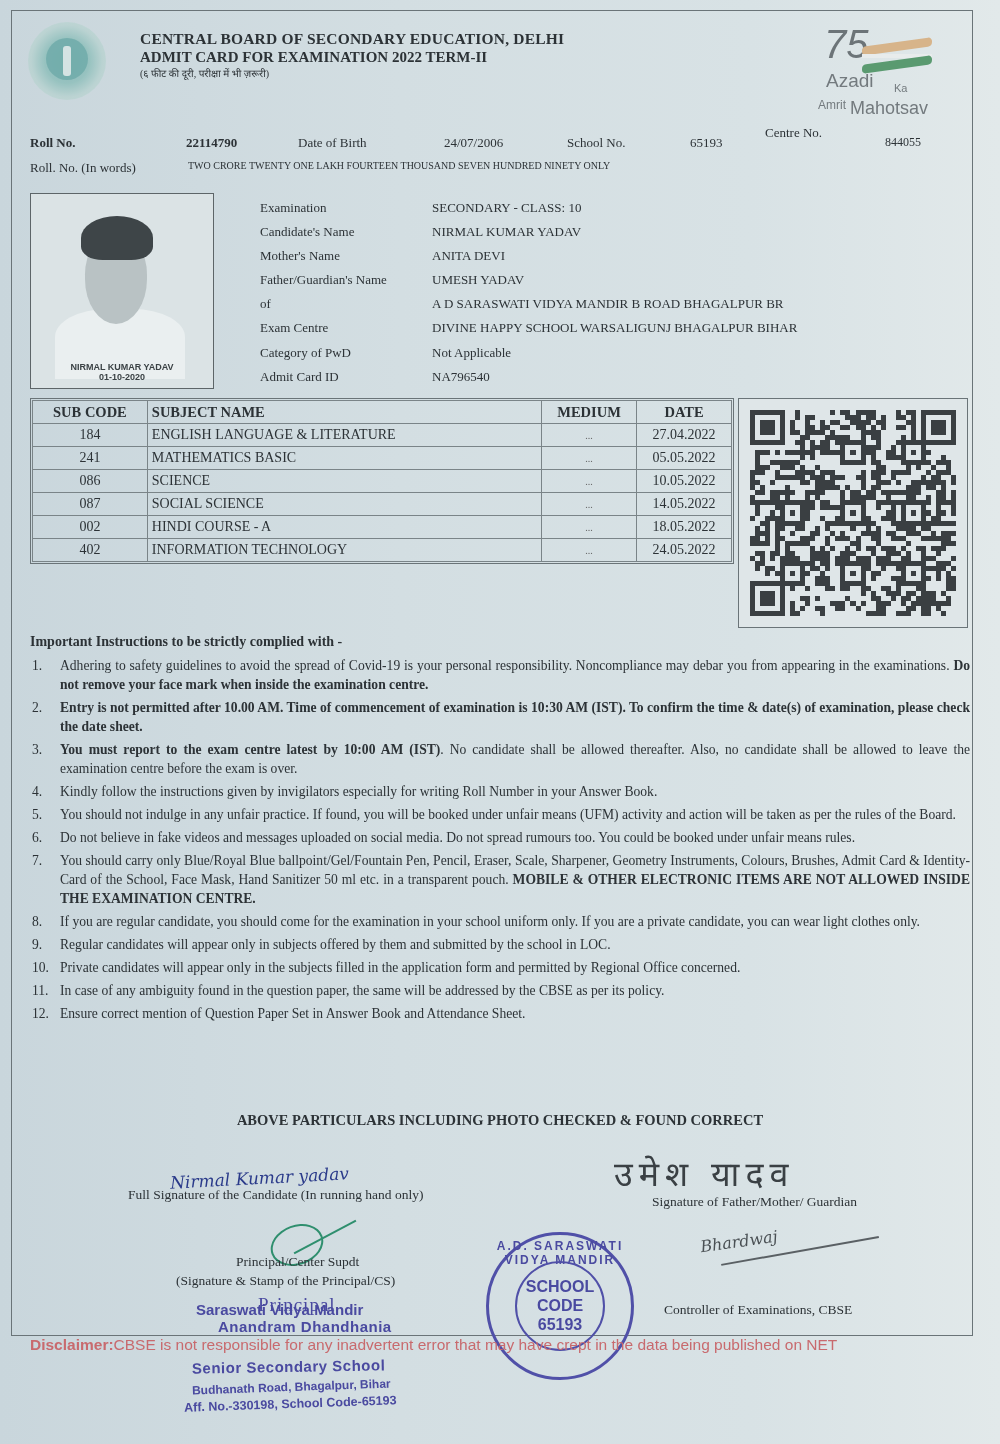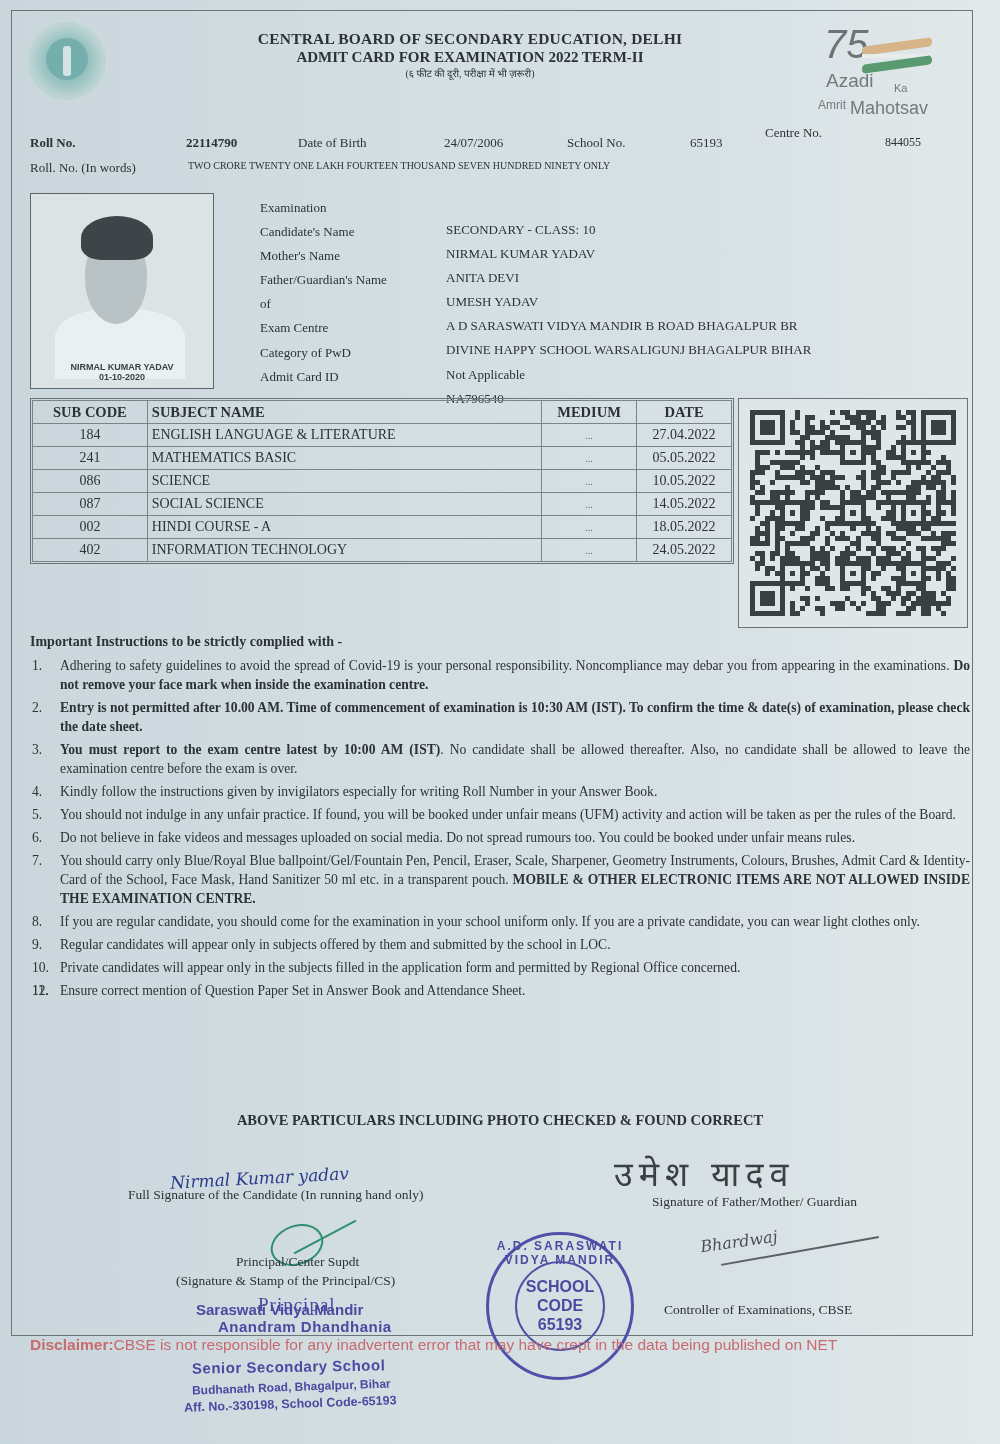--- a/index.html
+++ b/index.html
@@ -12,21 +12,21 @@
   }
   .frame {
     position:absolute; left:11px; top:10px; width:962px; height:1326px;
     border:1.5px solid #6a7478; box-sizing:border-box;
   }
   
   .logo-left { position:absolute; left:28px; top:22px; width:78px; height:78px; border-radius:50%;
     background: radial-gradient(circle,#7fb5b1 0%,#8ebfbb 40%,#b9d3d1 65%,#c6d9d9 100%); opacity:.85; }
   .logo-left .inner { position:absolute; left:18px; top:16px; width:42px; height:42px; border-radius:50%; background:#5ea3a0; opacity:.8;}
   .logo-left .torch { position:absolute; left:35px; top:24px; width:8px; height:30px; background:#d7e6e5; border-radius:3px;}
-  .header-text { position:absolute; left:140px; top:30px; width:660px; text-align:center; }
+  .header-text { position:absolute; left:140px; top:30px; width:660px; }
   .h1 { font-weight:bold; font-size:15.5px; letter-spacing:.2px; line-height:18px; }
   .h2 { font-weight:bold; font-size:15px; line-height:18px; }
   .h3 { font-size:10px; line-height:16px; }
   .h4 { font-size:14px; line-height:20px; margin-top:2px; letter-spacing:.3px; }
   .akam { position:absolute; left:822px; top:22px; width:140px; height:100px; }
   .akam .seventy { position:absolute; left:2px; top:0; font-family:"Liberation Sans",sans-serif; font-size:40px; color:#6c7478; font-style:italic; }
   .akam .flag1 { position:absolute; left:40px; top:20px; width:70px; height:9px; background:#d7b48a; transform:skewY(-8deg); border-radius:4px;}
   .akam .flag2 { position:absolute; left:40px; top:32px; width:70px; height:4px; background:#e8ecec; }
   .akam .flag3 { position:absolute; left:40px; top:38px; width:70px; height:9px; background:#5a9a70; transform:skewY(-8deg); border-radius:4px;}
   .akam .t1 { position:absolute; left:4px; top:48px; font-family:"Liberation Sans",sans-serif; font-size:19px; color:#737a7e; }
@@ -40,21 +40,21 @@
 
   
   .photo { position:absolute; left:30px; top:193px; width:184px; height:196px; border:1.5px solid #5d6568; box-sizing:border-box; background:#dbe3e5; overflow:hidden;}
   .photo .face { position:absolute; left:54px; top:40px; width:62px; height:90px; border-radius:45% 45% 50% 50%; background:#b9c2c4; }
   .photo .hair { position:absolute; left:50px; top:22px; width:72px; height:44px; border-radius:50% 50% 30% 30%; background:#3e4548; }
   .photo .body { position:absolute; left:24px; top:115px; width:130px; height:70px; border-radius:40% 40% 0 0; background:#eaeff0; }
   .photo .cap { position:absolute; left:0; right:0; bottom:6px; text-align:center; font-family:"Liberation Sans",sans-serif; font-weight:bold; font-size:9px; line-height:10px; color:#3b4245; }
 
   .details { position:absolute; left:260px; top:196px; font-size:13px; line-height:24.4px; }
   .details .lbl { position:absolute; left:0; width:180px; white-space:nowrap; }
-  .details .val { position:absolute; left:186px; white-space:nowrap;margin-top:22px; }
+  .details .val { position:absolute; left:172px; white-space:nowrap; }
 
   
   table.subj { position:absolute; left:32px; top:400px; width:700px; border-collapse:collapse; font-size:14px; }
   table.subj th, table.subj td { border:1px solid #7a8488; height:22px; padding:0 4px; }
   table.subj th { font-weight:bold; font-size:14.5px; }
   table.subj td.c { text-align:center; }
   table.subj td.m { text-align:center; font-size:10px; color:#666; }
   .tbl-outer { position:absolute; left:30px; top:398px; width:704px; height:166px; border:1.5px solid #6a7478; box-sizing:border-box; }
 
   .qr { position:absolute; left:738px; top:398px; width:230px; height:230px; border:1.5px solid #6a7478; box-sizing:border-box; background:#dfe6e8;}
@@ -994,21 +994,21 @@
   <div class="item"><span class="num">1.</span><span>Adhering to safety guidelines to avoid the spread of Covid-19 is your personal responsibility. Noncompliance may debar you from appearing in the examinations. </span><b>Do not remove your face mark when inside the examination centre.</b><span></span></div>
   <div class="item"><span class="num">2.</span><span></span><b>Entry is not permitted after 10.00 AM. Time of commencement of examination is 10:30 AM (IST). To confirm the time &amp; date(s) of examination, please check the date sheet.</b><span></span></div>
   <div class="item"><span class="num">3.</span><span></span><b>You must report to the exam centre latest by 10:00 AM (IST)</b><span>. No candidate shall be allowed thereafter. Also, no candidate shall be allowed to leave the examination centre before the exam is over.</span></div>
   <div class="item"><span class="num">4.</span><span>Kindly follow the instructions given by invigilators especially for writing Roll Number in your Answer Book.</span><b></b><span></span></div>
   <div class="item"><span class="num">5.</span><span>You should not indulge in any unfair practice. If found, you will be booked under unfair means (UFM) activity and action will be taken as per the rules of the Board.</span><b></b><span></span></div>
   <div class="item"><span class="num">6.</span><span>Do not believe in fake videos and messages uploaded on social media. Do not spread rumours too. You could be booked under unfair means rules.</span><b></b><span></span></div>
   <div class="item"><span class="num">7.</span><span>You should carry only Blue/Royal Blue ballpoint/Gel/Fountain Pen, Pencil, Eraser, Scale, Sharpener, Geometry Instruments, Colours, Brushes, Admit Card &amp; Identity-Card of the School, Face Mask, Hand Sanitizer 50 ml etc. in a transparent pouch. </span><b>MOBILE &amp; OTHER ELECTRONIC ITEMS ARE NOT ALLOWED INSIDE THE EXAMINATION CENTRE.</b><span></span></div>
   <div class="item"><span class="num">8.</span><span>If you are regular candidate, you should come for the examination in your school uniform only. If you are a private candidate, you can wear light clothes only.</span><b></b><span></span></div>
   <div class="item"><span class="num">9.</span><span>Regular candidates will appear only in subjects offered by them and submitted by the school in LOC.</span><b></b><span></span></div>
   <div class="item"><span class="num">10.</span><span>Private candidates will appear only in the subjects filled in the application form and permitted by Regional Office concerned.</span><b></b><span></span></div>
-  <div class="item"><span class="num">11.</span><b></b><span></span></div>
+  <div class="item"><span class="num">11.</span><span>In case of any ambiguity found in the question paper, the same will be addressed by the CBSE as per its policy.</span><b></b><span></span></div>
   <div class="item"><span class="num">12.</span><span>Ensure correct mention of Question Paper Set in Answer Book and Attendance Sheet.</span><b></b><span></span></div>
 </div>
 <div class="checked">ABOVE PARTICULARS INCLUDING PHOTO CHECKED &amp; FOUND CORRECT</div>
 
 <div class="sig-cand">Nirmal Kumar yadav</div>
 <div class="lbl-cand">Full Signature of the Candidate (In running hand only)</div>
 <div class="sig-guard">उमेश यादव</div>
 <div class="lbl-guard">Signature of Father/Mother/ Guardian</div>
 
 <div class="sig-green"></div>

